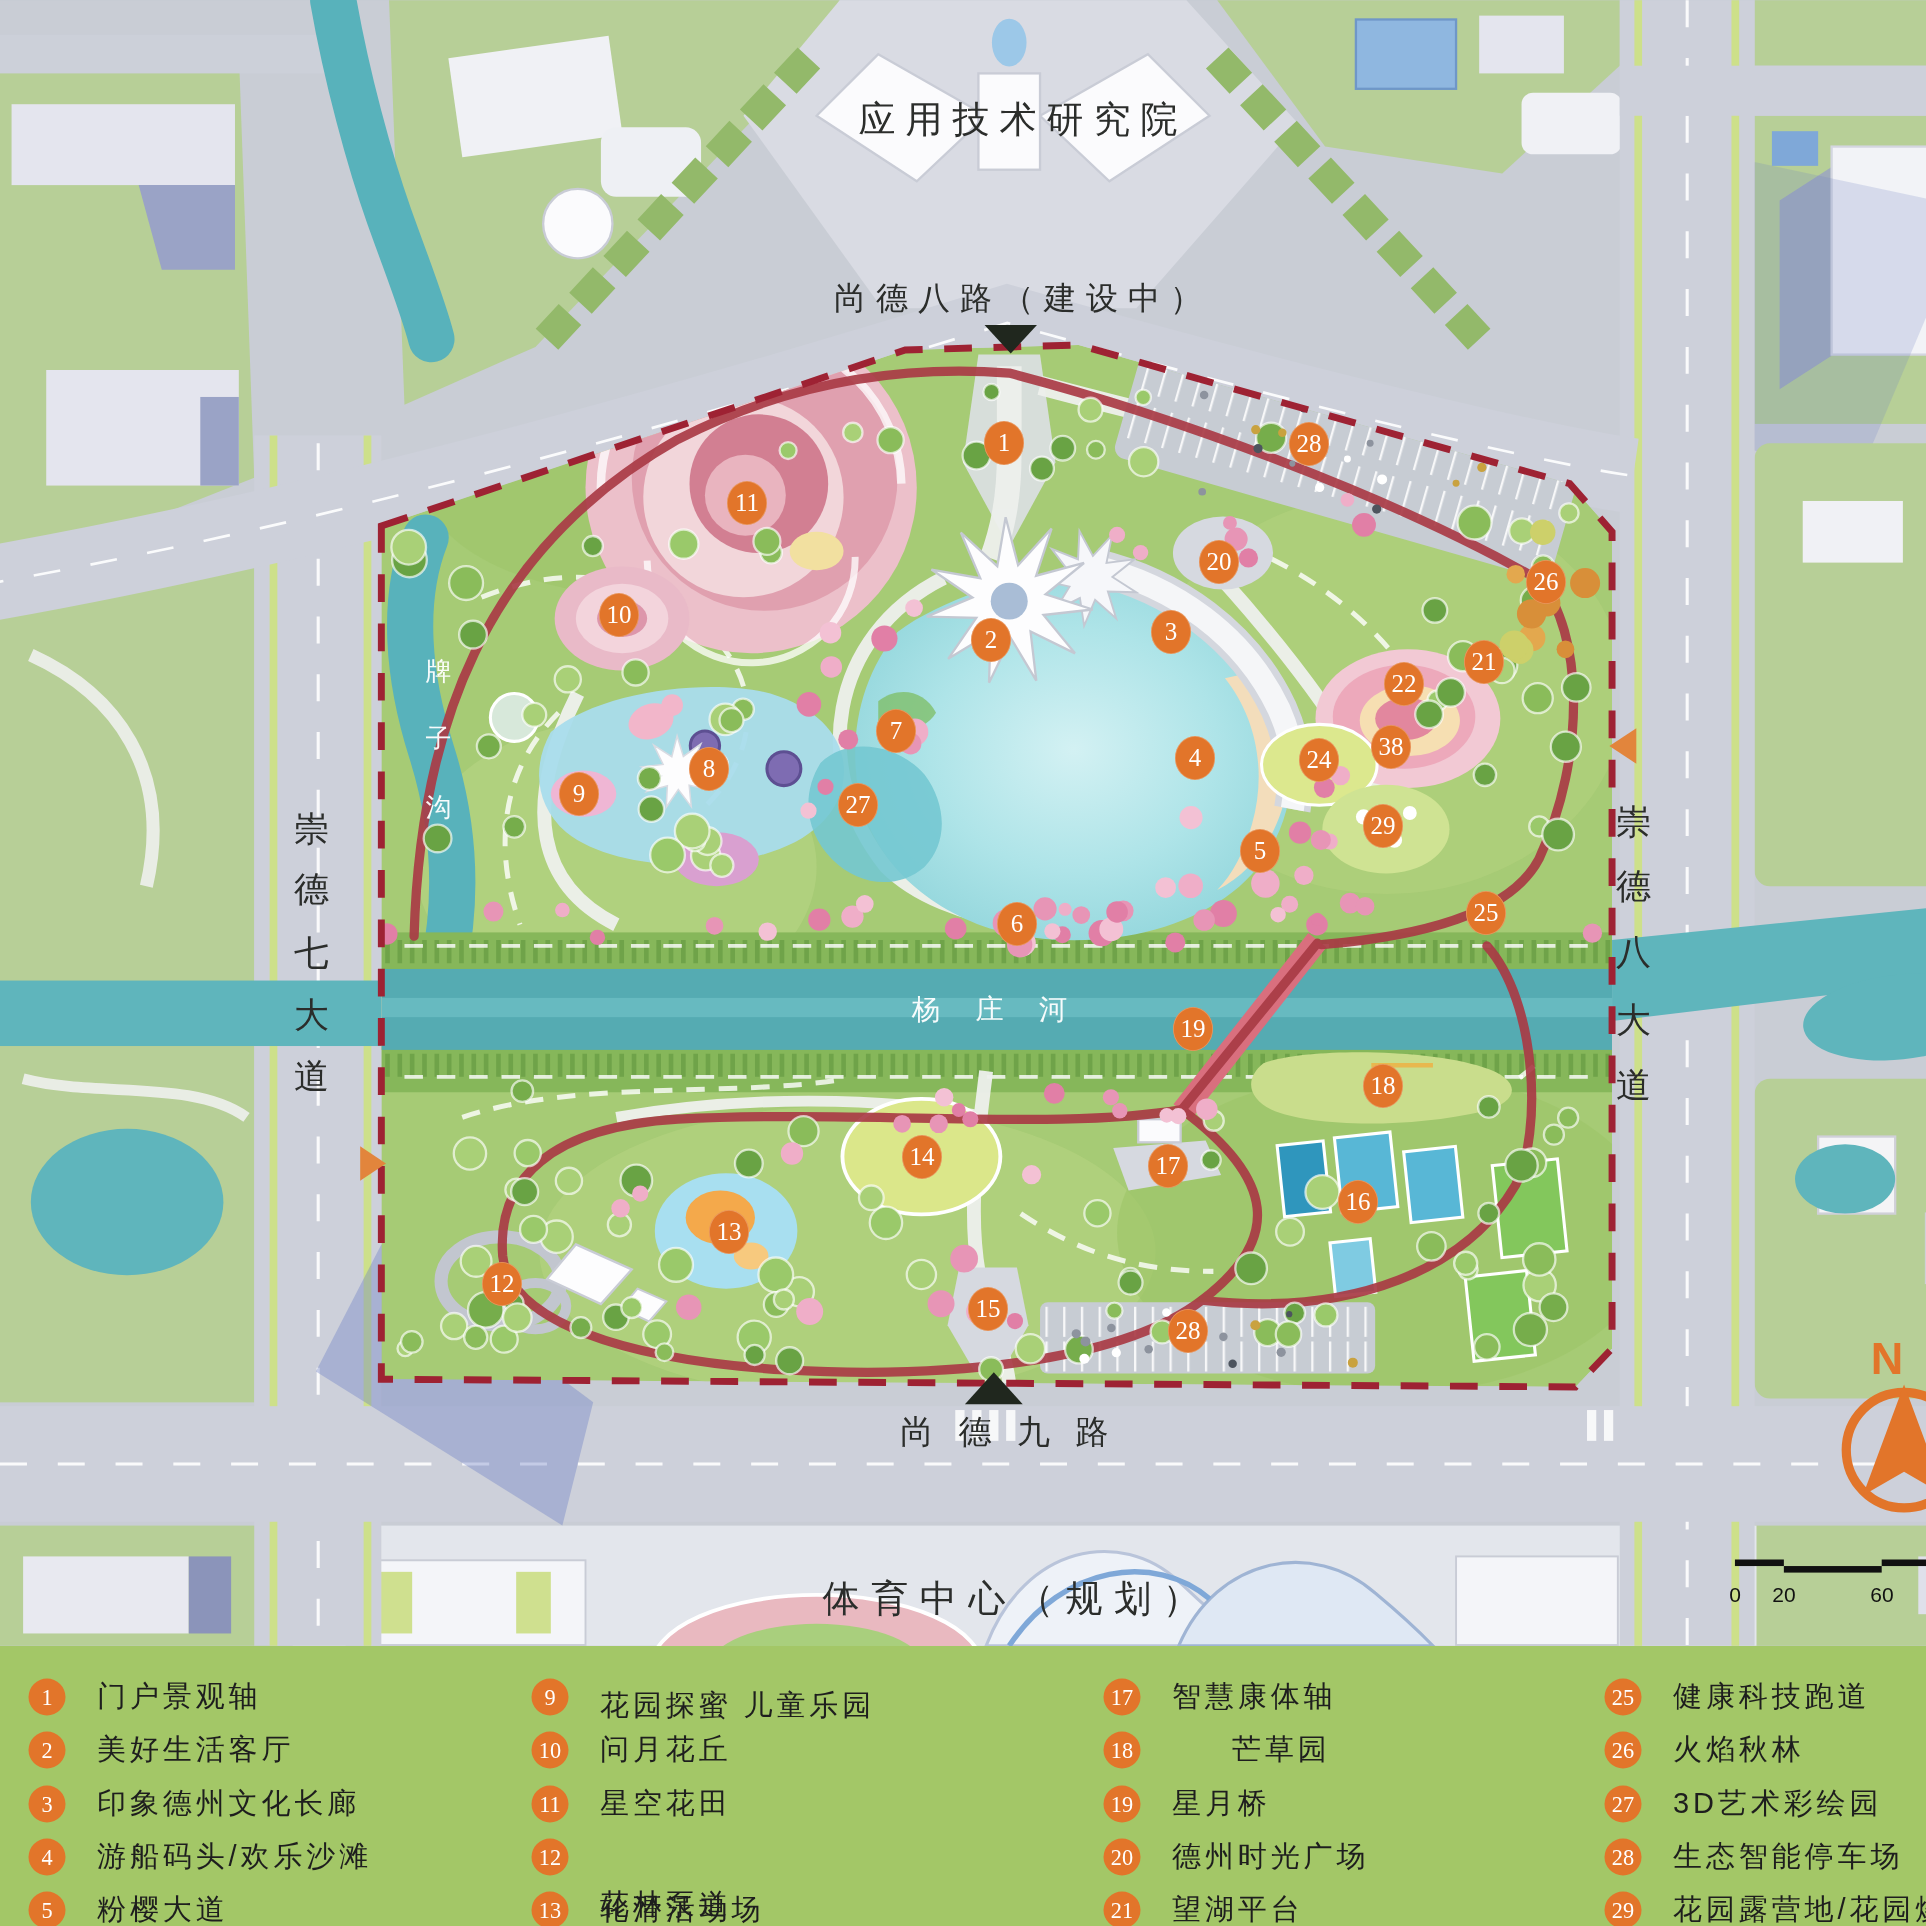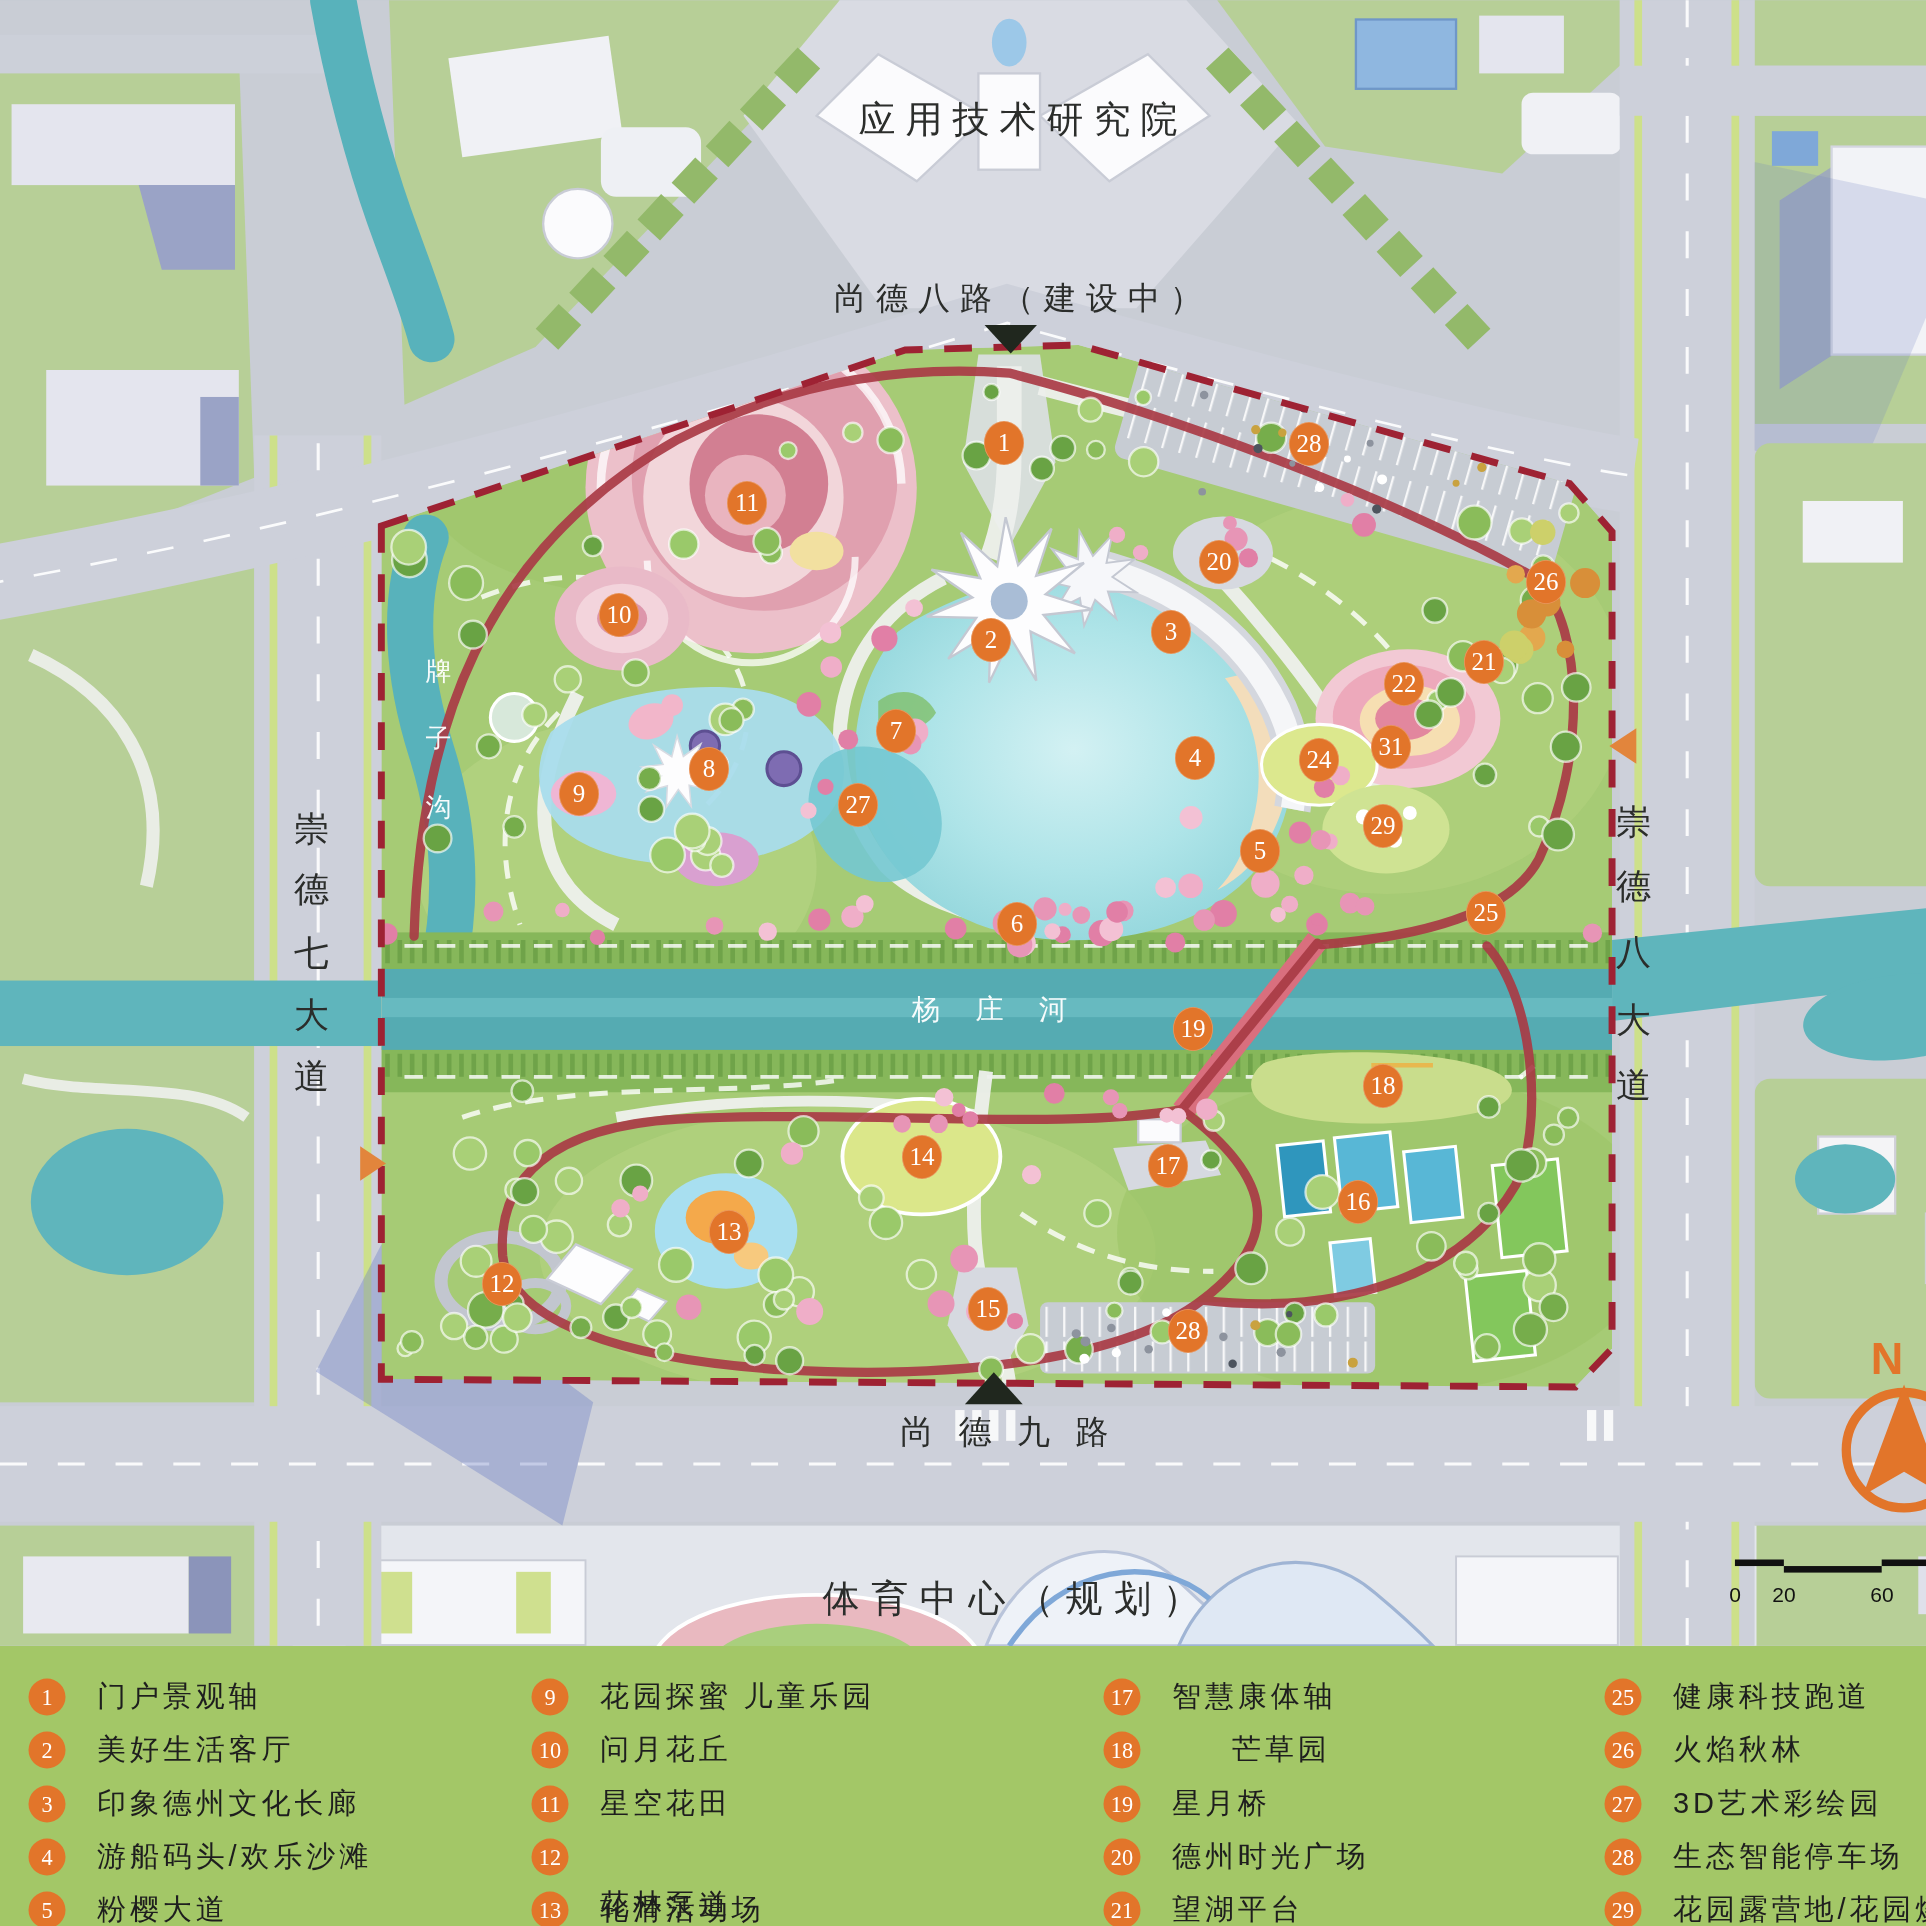--- a/index.html
+++ b/index.html
@@ -622,21 +622,21 @@
       <div class="marker" style="left: 729px; top: 1232px;">13</div>
       <div class="marker" style="left: 922px; top: 1157px;">14</div>
       <div class="marker" style="left: 988px; top: 1309px;">15</div>
       <div class="marker" style="left: 1358px; top: 1202px;">16</div>
       <div class="marker" style="left: 1168px; top: 1166px;">17</div>
       <div class="marker" style="left: 1383px; top: 1086px;">18</div>
       <div class="marker" style="left: 1193px; top: 1029px;">19</div>
       <div class="marker" style="left: 1219px; top: 562px;">20</div>
       <div class="marker" style="left: 1484px; top: 662px;">21</div>
       <div class="marker" style="left: 1404px; top: 684px;">22</div>
-      <div class="marker" style="left: 1391px; top: 747px;">31</div>
+      <div class="marker" style="left: 1391px; top: 747px;">38</div>
       <div class="marker" style="left: 1319px; top: 760px;">24</div>
       <div class="marker" style="left: 1486px; top: 913px;">25</div>
       <div class="marker" style="left: 1546px; top: 582px;">26</div>
       <div class="marker" style="left: 858px; top: 805px;">27</div>
       <div class="marker" style="left: 1309px; top: 444px;">28</div>
       <div class="marker" style="left: 1188px; top: 1331px;">28</div>
       <div class="marker" style="left: 1383px; top: 826px;">29</div>
     </div>
 
 <div class="legend" id="legend">
@@ -644,21 +644,21 @@
       <div class="legend-label" style="left: 97px; top: 51px;">门户景观轴</div>
       <div class="legend-circle" style="left: 47px; top: 104px;">2</div>
       <div class="legend-label" style="left: 97px; top: 104px;">美好生活客厅</div>
       <div class="legend-circle" style="left: 47px; top: 158px;">3</div>
       <div class="legend-label" style="left: 97px; top: 158px;">印象德州文化长廊</div>
       <div class="legend-circle" style="left: 47px; top: 211px;">4</div>
       <div class="legend-label" style="left: 97px; top: 211px;">游船码头/欢乐沙滩</div>
       <div class="legend-circle" style="left: 47px; top: 264px;">5</div>
       <div class="legend-label" style="left: 97px; top: 264px;">粉樱大道</div>
       <div class="legend-circle" style="left: 550px; top: 51px;">9</div>
-      <div class="legend-label" style="left: 600px; top: 51px; text-align: right;">花园探蜜 儿童乐园</div>
+      <div class="legend-label" style="left: 600px; top: 60px; text-align: right;">花园探蜜 儿童乐园</div>
       <div class="legend-circle" style="left: 550px; top: 104px;">10</div>
       <div class="legend-label" style="left: 600px; top: 104px;">问月花丘</div>
       <div class="legend-circle" style="left: 550px; top: 158px;">11</div>
       <div class="legend-label" style="left: 600px; top: 158px;">星空花田</div>
       <div class="legend-circle" style="left: 550px; top: 211px;">12</div>
       <div class="legend-label" style="left: 600px; top: 211px; margin-top: 48px;">花林泵道</div>
       <div class="legend-circle" style="left: 550px; top: 264px;">13</div>
       <div class="legend-label" style="left: 600px; top: 264px;">轮滑活动场</div>
       <div class="legend-circle" style="left: 1122px; top: 51px;">17</div>
       <div class="legend-label" style="left: 1172px; top: 51px;">智慧康体轴</div>

